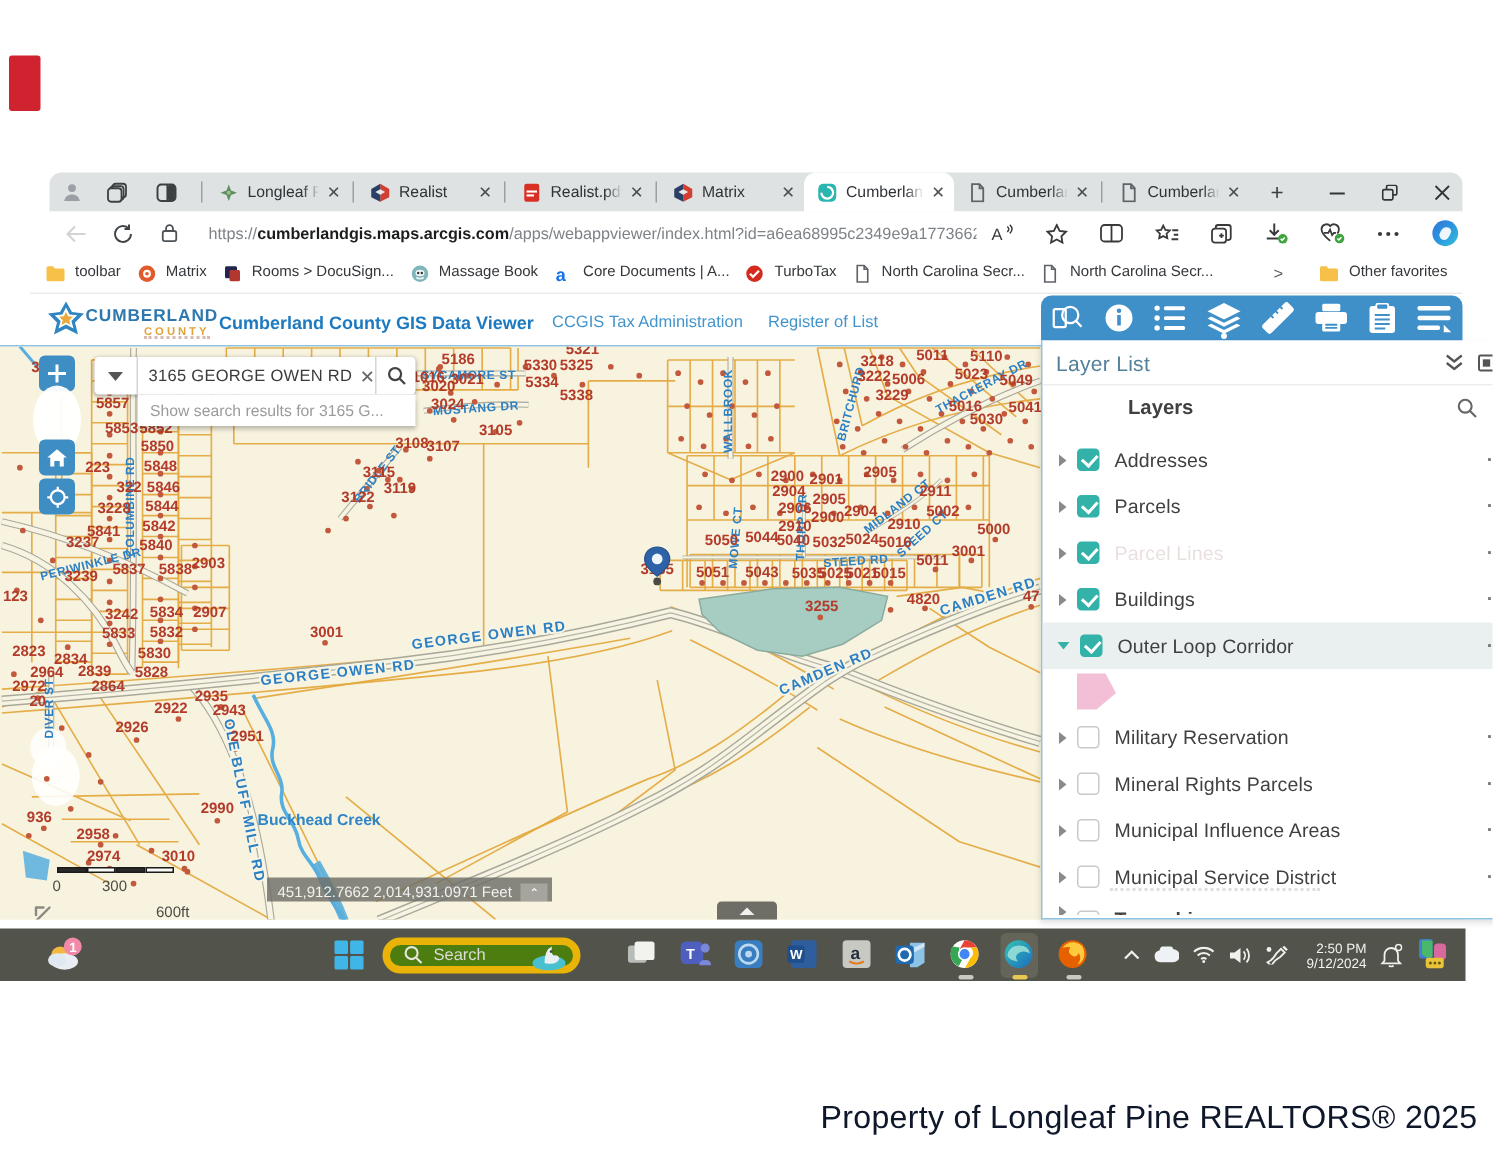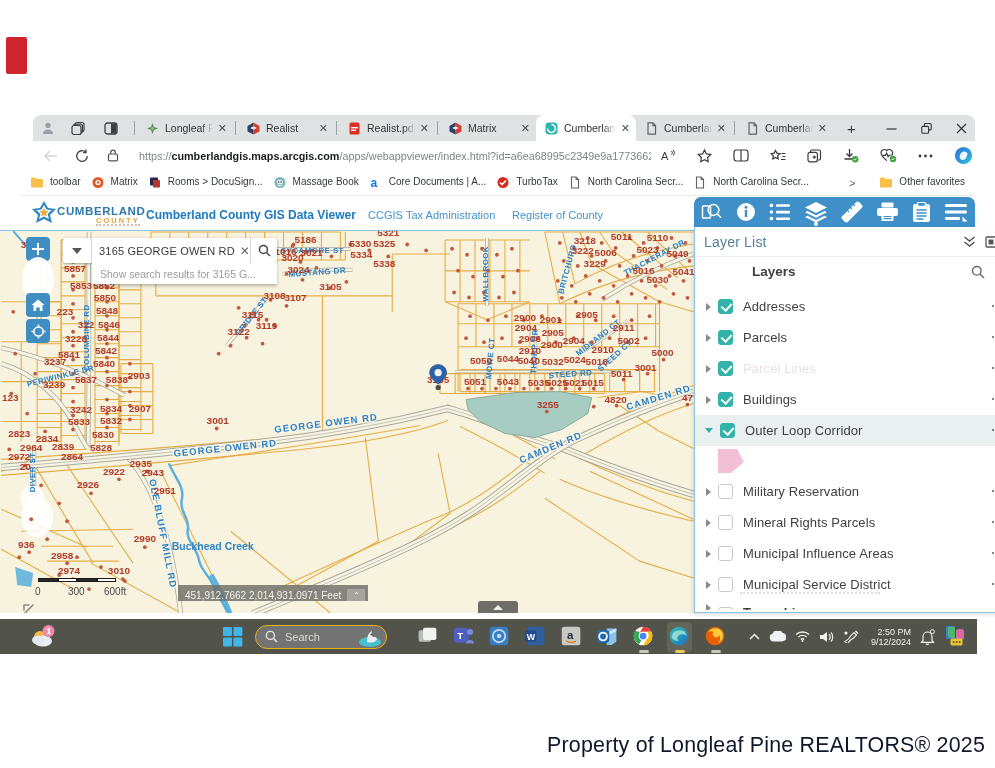--- a/index.html
+++ b/index.html
@@ -88,21 +88,21 @@
   .lrow .cb.on::after { content:""; position:absolute; left:4px; top:1px; width:5px; height:8px; border:solid #fff; border-width:0 2px 2px 0; transform:rotate(42deg); }
   .lrow .llabel { font-size:13px; color:#404040; margin-left:10px; letter-spacing:.1px; }
   .lrow .llabel.ghost { color:rgba(205,178,178,.42); }
   .lrow .dots { position:absolute; right:20px; color:#777; font-size:13px; font-weight:700; letter-spacing:1px; top:4px; }
   #swatch-row { height:30px; position:relative; }
   .ghostline { position:absolute; left:45px; top:365px; width:140px; border-top:2px dotted rgba(160,160,160,.35); }
 
   
   #taskbar { left:0; top:619px; width:977px; height:35px; background:#52534b; display:flex; align-items:center; }
   #tb-center { position:absolute; left:222px; display:flex; align-items:center; gap:12px; }
-  #tb-search { width:132px; height:24px; background:#737373; border:1px solid #eab308; border-radius:12px; display:flex; align-items:center; }
+  #tb-search { width:132px; height:24px; background:#4d7c0f; border:5px solid #eab308; border-radius:12px; display:flex; align-items:center; }
   #tb-search span { color:#dcdcd6; font-size:11px; margin-left:7px; }
   #tray { position:absolute; right:10px; top:0; height:35px; display:flex; align-items:center; gap:9px; }
   #clock { text-align:right; color:#f2f2ee; font-size:9px; line-height:10px; margin-left:3px; }
 
   
   #watermark { left:0; top:733px; width:985px; text-align:right; font-size:21.4px; color:#0f172a; letter-spacing:.2px; }
 
   svg text { user-select:none; }
 </style>
 </head>
@@ -357,21 +357,21 @@
       <path d="M13 1 L17 8 L25 9 L19 15 L21 23 L13 19 L5 23 L7 15 L1 9 L9 8 Z" fill="#2e86c3"></path>
       <path d="M13 5 L15.4 9.6 L20.5 10.2 L16.6 14 L18 19 L13 16.4 L8 19 L9.4 14 L5.5 10.2 L10.6 9.6 Z" fill="#fff"></path>
       <path d="M13 8 L14.4 10.8 L17.5 11.2 L15.2 13.5 L16 16.6 L13 15 L10 16.6 L10.8 13.5 L8.5 11.2 L11.6 10.8 Z" fill="#eaa93c"></path>
     </svg>
     <span class="abs" style="left:57px; top:9px; font-size:11.5px; font-weight:700; color:#2e78ad; letter-spacing:.6px;">CUMBERLAND</span>
     <span class="abs" style="left:96px; top:20px; font-size:7.5px; font-weight:700; color:#e2a33a; letter-spacing:2px;">COUNTY</span>
     <span class="abs" style="left:96px; top:28px; width:44px; border-top:2px dotted #d9b9b0;"></span>
     <span id="gis-title" class="abs">Cumberland County GIS Data Viewer</span>
     <span class="gis-link abs" style="left:368px;">CCGIS</span>
     <span class="gis-link abs" style="left:406px;">Tax Administration</span>
-    <span class="gis-link abs" style="left:512px;">Register of County</span>
+    <span class="gis-link abs" style="left:512px;">Register of List</span>
   </div>
 
   <div id="maparea" class="abs">
     <svg id="mapsvg" width="975" height="383" viewBox="0 229 975 384">
         <rect x="0" y="229" width="975" height="384" fill="#f8f3df"></rect>
         <path d="M60,238 V448 M84,238 V448 M60,238 H84 M60,252 H84 M60,266 H84 M60,280 H84 M60,294 H84 M60,308 H84 M60,322 H84 M60,336 H84 M60,350 H84 M60,364 H84 M60,378 H84 M60,392 H84 M60,406 H84 M60,420 H84 M60,434 H84 M60,448 H84 " fill="none" stroke="#e4a93f" stroke-width="1.1" stroke-linejoin="round" opacity="0.95"></path>
         <path d="M94,244 V444 M118,244 V444 M94,244 H118 M94,258 H118 M94,272 H118 M94,286 H118 M94,300 H118 M94,314 H118 M94,328 H118 M94,342 H118 M94,356 H118 M94,370 H118 M94,384 H118 M94,398 H118 M94,412 H118 M94,426 H118 M94,440 H118 " fill="none" stroke="#e4a93f" stroke-width="1.1" stroke-linejoin="round" opacity="0.95"></path>
         <path d="M118,240 V440 M140,255 V430 M118,260 H140 M118,274 H140 M118,288 H140 M118,302 H140 M118,316 H140 M118,330 H140 M118,344 H140 M118,358 H140 M118,372 H140 M118,386 H140 M118,400 H140 M118,414 H140 M118,428 H140 " fill="none" stroke="#e4a93f" stroke-width="1.1" stroke-linejoin="round" opacity="0.95"></path>
         <path d="M36,300 V440 M60,300 V440 M36,300 H60 M36,314 H60 M36,328 H60 M36,342 H60 M36,356 H60 M36,370 H60 M36,384 H60 M36,398 H60 M36,412 H60 M36,426 H60 M36,440 H60 " fill="none" stroke="#e4a93f" stroke-width="1.1" stroke-linejoin="round" opacity="0.95"></path>
         <path d="M0,300 H60 M0,340 H60 M40,262 V340 M20,340 V440 M0,380 H60 M0,420 H60 M60,238 H84" fill="none" stroke="#e4a93f" stroke-width="1.1" stroke-linejoin="round" opacity="0.95"></path>
@@ -793,21 +793,21 @@
     <div id="scalebar" class="abs">
       <div class="ticks">
           <span class="seg b"></span>
           <span class="seg w"></span>
           <span class="seg b"></span>
           <span class="seg w"></span>
         </div>
       <div id="scalelabels">
         <span style="left:-3px;">0</span>
         <span style="left:30px;">300</span>
-        <span style="left:66px;">600ft</span>
+        <span style="left:66px;margin-top:17px;">600ft</span>
       </div>
     </div>
 
     <div id="coords" class="abs">
       <span>451,912.7662 2,014,931.0971 Feet</span>
       <span class="cbtn">⌃</span>
     </div>
 
     <div id="attr-tab" class="abs">
         <div></div>

